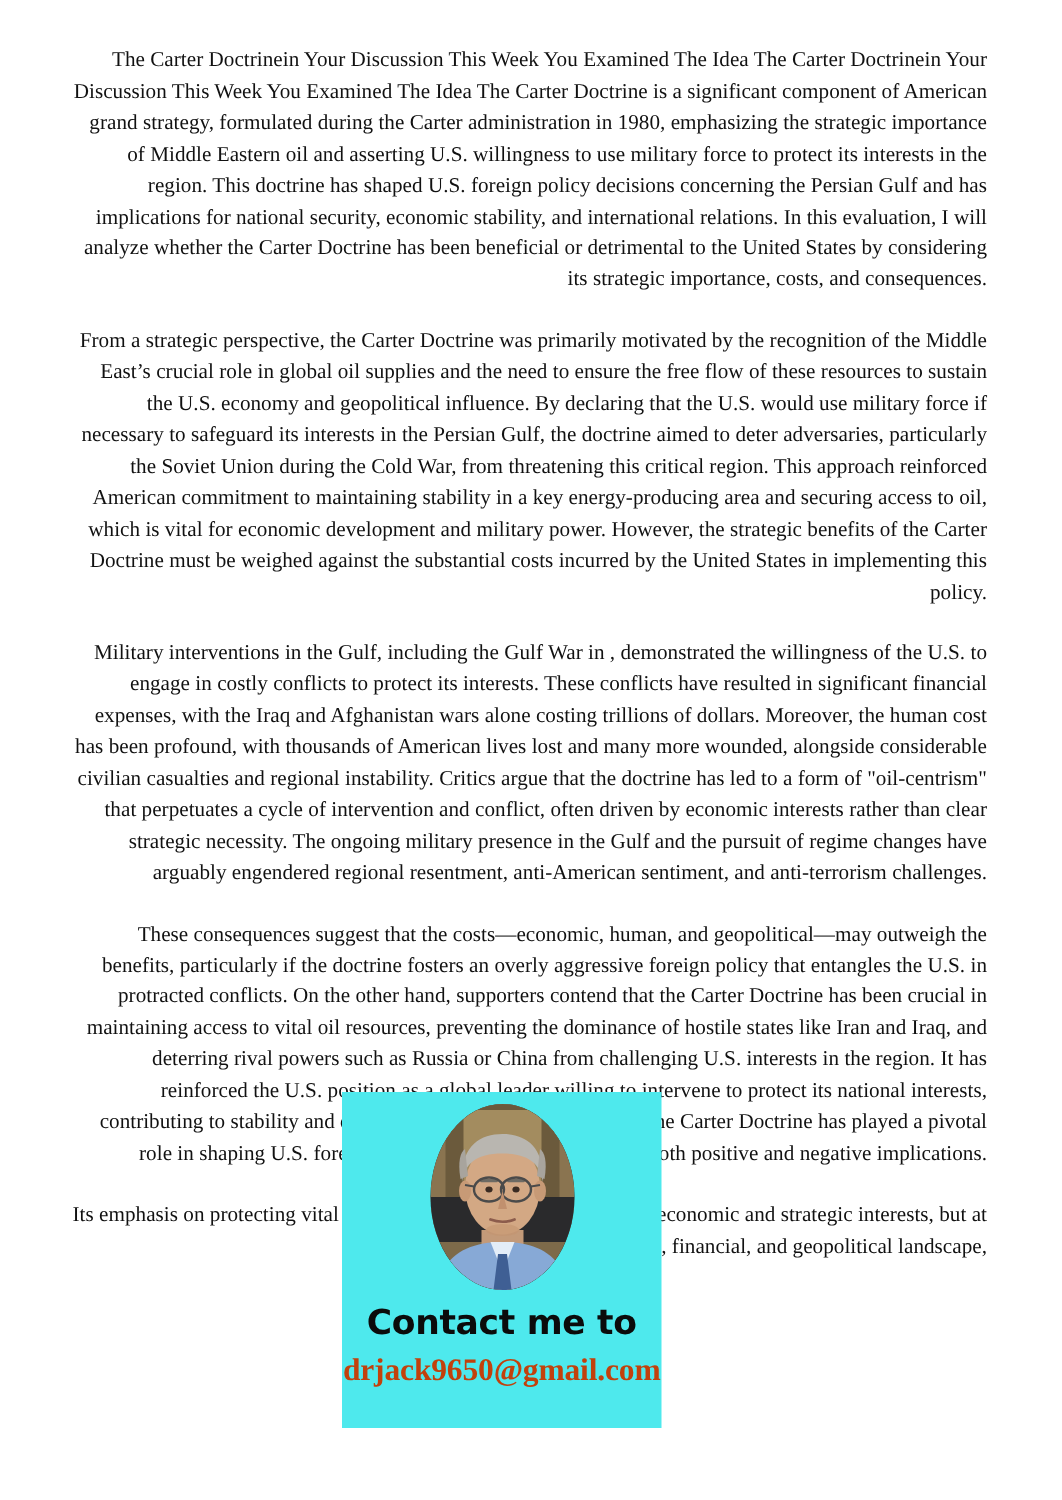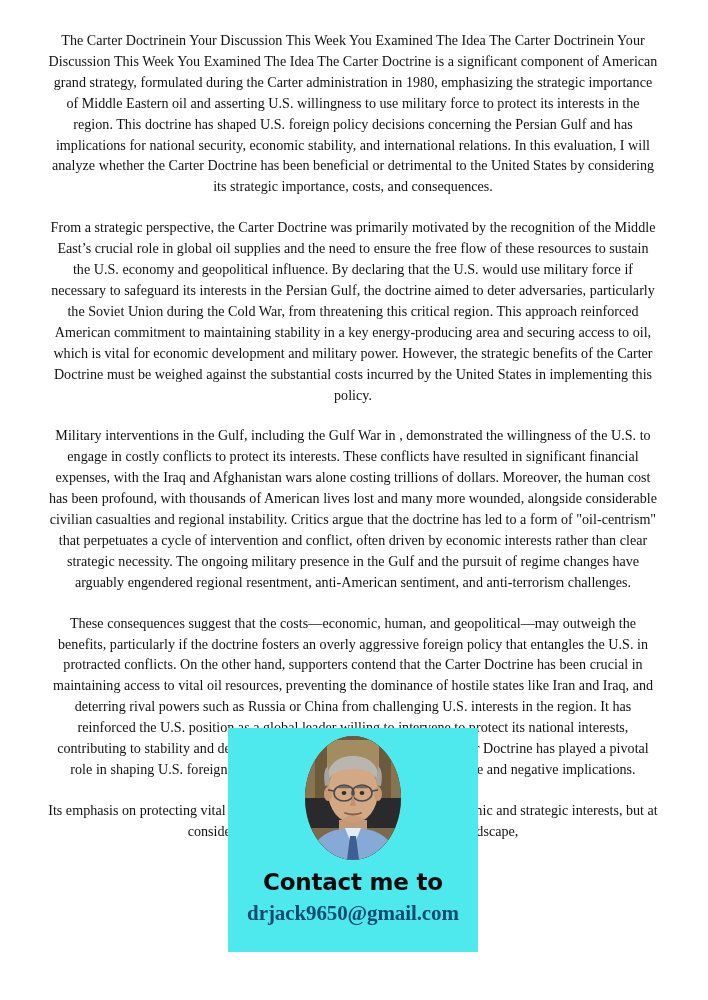--- a/index.html
+++ b/index.html
@@ -28,33 +28,33 @@
   #doc-body {
     position: absolute;
     left: 48px;
     top: 30px;
     width: 610px;
   }
 
   .para {
     font-size: 14.1px;
     line-height: 20.9px;
-    text-align: center;
+    text-align: right;
     margin: 0 0 20px 0;
     color: #111111;
     white-space: pre-line;
     letter-spacing: 0.02px;
   }
 
   
   #contact-overlay {
     position: absolute;
     left: 228px;
     top: 728px;
-    width: 250px;
+    width: 213px;
     height: 224px;
     background: #4EE9ED;
     display: flex;
     flex-direction: column;
     align-items: center;
     box-sizing: border-box;
     padding-top: 6px;
     overflow: hidden;
     z-index: 10;
   }
@@ -81,21 +81,21 @@
     margin-top: 8px;
     letter-spacing: -0.2px;
   }
   .contact-headline .l2 { display: block; }
 
   .contact-email {
     font-family: "Liberation Serif", "DejaVu Serif", serif;
     font-weight: bold;
     font-size: 21px;
     line-height: 26px;
-    color: #0c4a6e;
+    color: #c2410c;
     text-align: right;
     margin-top: 4px;
     letter-spacing: -0.1px;
   }
 </style>
 </head>
 <body>
 
 <div id="doc-page">
 

